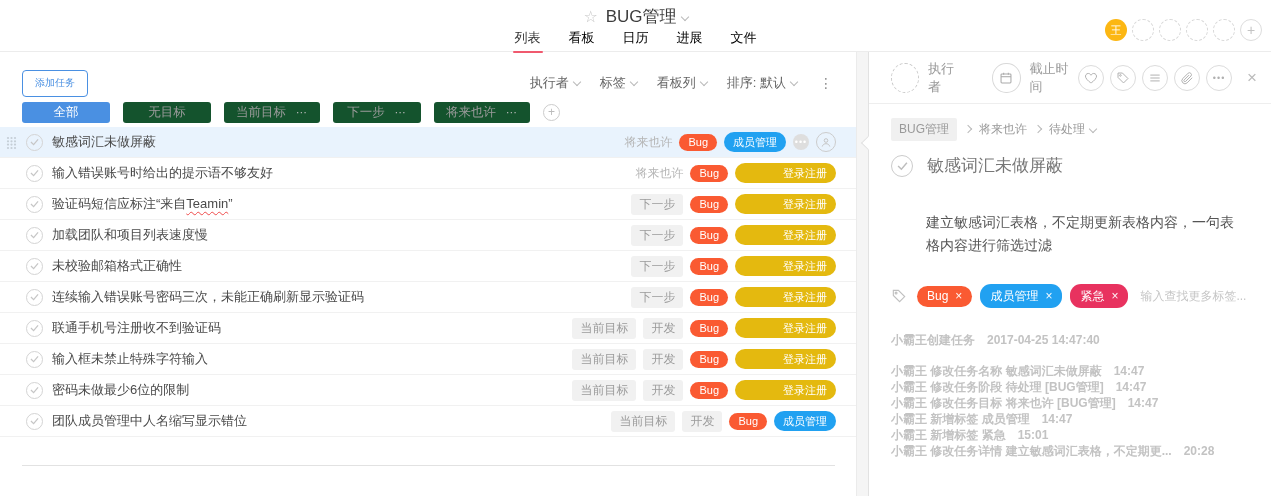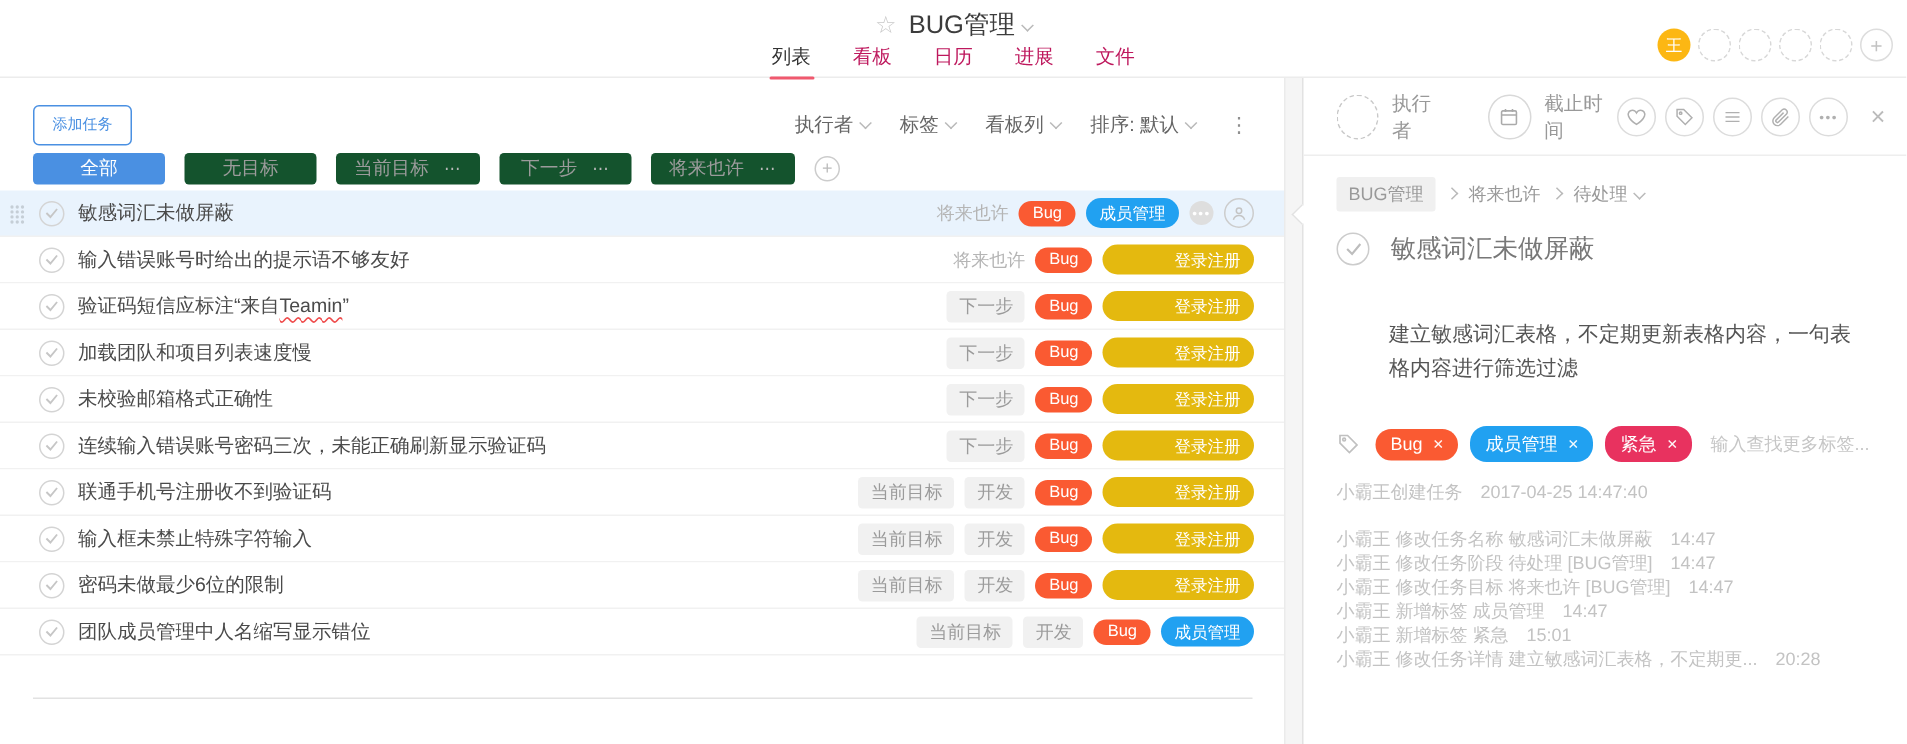--- a/index.html
+++ b/index.html
@@ -12,21 +12,21 @@
     border-right:1px solid #b9b9b9; border-bottom:1px solid #b9b9b9;
     transform:rotate(45deg); margin:0 0 2px 5px; }
   .chev-r { transform:rotate(-45deg); margin:0 8px 1px 8px; }
 
   
   .app-header { position:absolute; top:0; left:0; width:1271px; height:52px;
     background:#fff; border-bottom:1px solid #ececec; z-index:5; }
   .title-line { position:absolute; top:5px; left:0; right:0; text-align:center; font-size:17px; color:#3c3c3c; }
   .title-line .star { color:#c9c9c9; font-size:16px; margin-right:8px; cursor:pointer; }
   .tabs-line { position:absolute; top:29px; left:0; right:0; display:flex; justify-content:center; gap:28px; }
-  .tab { font-size:13px; color:#be185d; padding-bottom:6px; position:relative; cursor:pointer; }
+  .tab { font-size:13px; color:#000000; padding-bottom:6px; position:relative; cursor:pointer; }
   .tab.active { color:#333; }
   .tab.active::after { content:""; position:absolute; left:-2px; right:-2px; bottom:0; height:2px;
     background:var(--c-underline); border-radius:1px; }
   .avatar-row { position:absolute; top:19px; right:9px; display:flex; gap:5px; align-items:center; }
   .avatar { width:22px; height:22px; border-radius:50%; display:flex; align-items:center; justify-content:center; }
   .avatar.me { background:var(--c-avatar); color:#fff; font-size:11px; }
   .avatar.empty { border:1px dashed #d8d8d8; }
   .avatar.adder { border:1px solid #ddd; color:#c3c3c3; font-size:14px; cursor:pointer; }
   .corner-artifact { position:absolute; top:2px; left:-6px; width:12px; height:12px;
     border:2px solid #ededed; border-radius:50%; }
@@ -105,21 +105,21 @@
   .detail-title { font-size:17px; color:#777; }
   .detail-desc { margin:34px 25px 0 57px; font-size:14px; color:#555; line-height:1.62; cursor:text; }
   .tags-row { margin:28px 0 0 22px; display:flex; align-items:center; }
   .tag-glyph { color:#c0c0c0; margin-right:10px; display:flex; }
   .tag-chip { font-size:12px; color:#fff; padding:3.5px 10px; border-radius:11px;
     display:flex; align-items:center; gap:7px; margin-right:8px; cursor:pointer; }
   .chip-x { font-size:12px; opacity:.95; cursor:pointer; }
   .tag-input { border:none; outline:none; font-size:12px; color:#888; width:130px;
     font-family:inherit; margin-left:4px; background:transparent; }
   .tag-input::placeholder { color:#c6c6c6; }
-  .activity { margin:12px 16px 0 22px; font-size:12px; color:#c3c3c3; }
+  .activity { margin:24px 16px 0 22px; font-size:12px; color:#c3c3c3;font-weight:bold; }
   .activity .created { margin-bottom:15px; }
   .activity-line { line-height:16px; white-space:nowrap; overflow:hidden; }
   .activity-time { margin-left:12px; }
 </style>
 </head>
 <body>
 
 <div class="corner-artifact"></div>
 <div class="corner-artifact two"></div>
 

